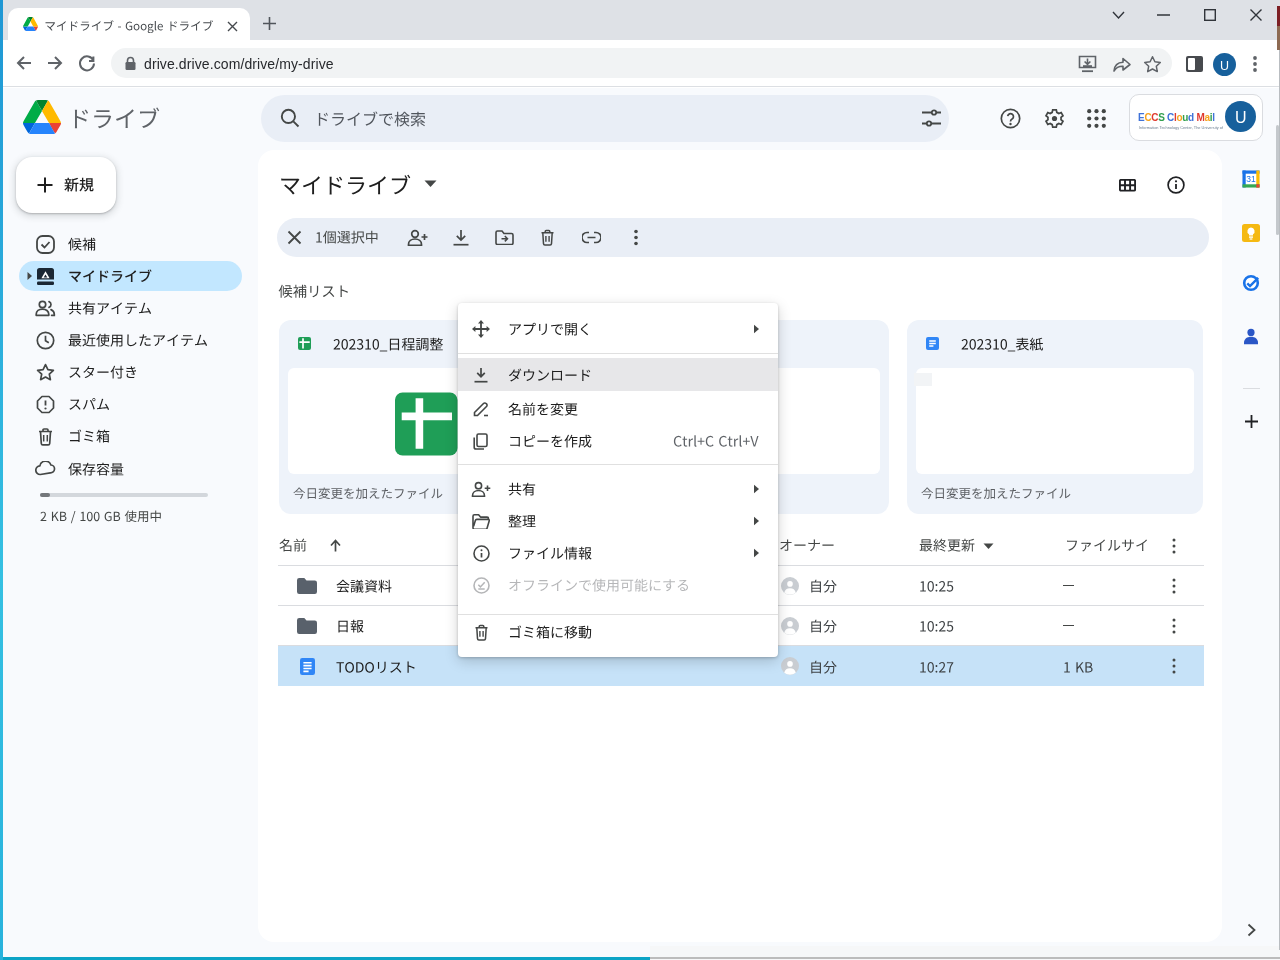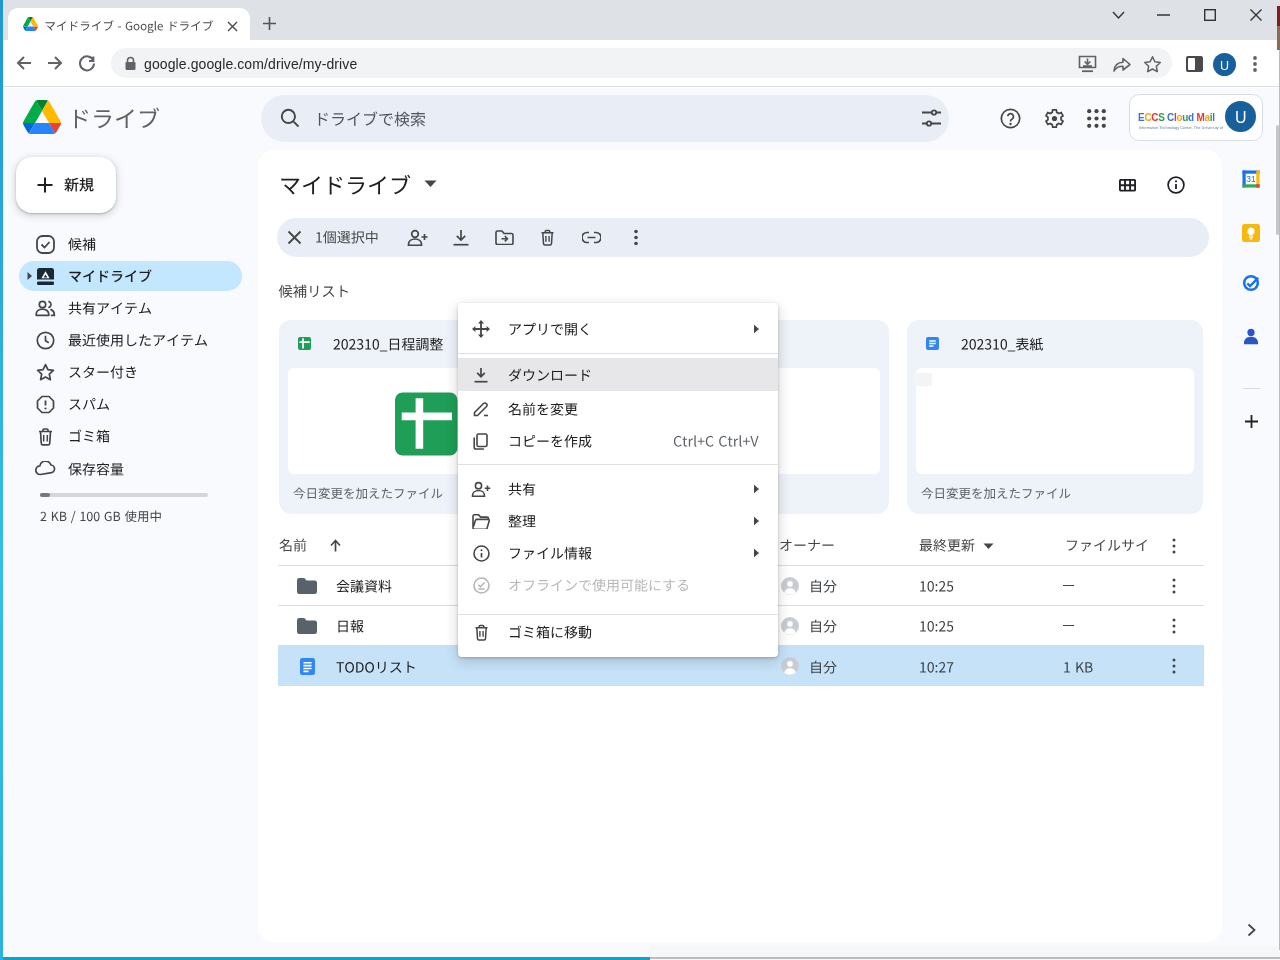--- a/index.html
+++ b/index.html
@@ -70,21 +70,21 @@
     <path d="M3 10 H16 M10 4 L16 10 L10 16" stroke="#5f6368" stroke-width="2" fill="none"></path>
   </svg>
 <svg class="ab" style="left:77px;top:53px" width="20" height="20" viewBox="0 0 20 20">
     <path d="M16.4 7.5 A7 7 0 1 0 17 10.5 M16.4 3.5 V7.9 H12" stroke="#5f6368" stroke-width="2" fill="none"></path>
   </svg>
 <div class="" style="position:absolute;left:111px;top:48px;width:1061px;height:30px;background:#f1f3f4;border-radius:15px"></div>
 <svg class="ab" style="left:124px;top:56px" width="13" height="15" viewBox="0 0 13 15">
     <rect x="1.5" y="6" width="10" height="8" rx="1.2" fill="#5f6368"></rect>
     <path d="M3.5 6 V4.5 a3 3 0 0 1 6 0 V6" stroke="#5f6368" stroke-width="1.6" fill="none"></path>
   </svg>
-<div class="t" style="left:144px;top:63.5px"><span style="font-family:'Liberation Sans';font-size:14px;color:#27292d;letter-spacing:.1px">google.google.com/drive/my-drive</span></div>
+<div class="t" style="left:144px;top:63.5px"><span style="font-family:'Liberation Sans';font-size:14px;color:#27292d;letter-spacing:.1px">drive.drive.com/drive/my-drive</span></div>
 <svg class="ab" style="left:1078px;top:55px" width="19" height="18" viewBox="0 0 19 18">
     <path d="M1.5 1.5 h16 v11 h-16 Z" stroke="#5f6368" stroke-width="1.6" fill="none"></path>
     <path d="M9.5 3.5 V9 M6.6 6.5 L9.5 9.4 L12.4 6.5" stroke="#5f6368" stroke-width="1.6" fill="none"></path>
     <rect x="5" y="10.2" width="9" height="2.2" fill="#5f6368"></rect>
     <path d="M4 16.2 h11" stroke="#5f6368" stroke-width="1.8"></path>
   </svg>
 <svg class="ab" style="left:1112px;top:55px" width="20" height="18" viewBox="0 0 20 18">
     <path d="M2 16 C2.5 10 5.5 7.5 11 7.3 V3.5 L18 9.5 L11 15 V11.2 C6.5 11.1 4 12.5 2 16 Z" stroke="#5f6368" stroke-width="1.6" fill="none" stroke-linejoin="round"></path>
   </svg>
 <svg class="ab" style="left:1143px;top:55px" width="19" height="18" viewBox="0 0 19 18">

